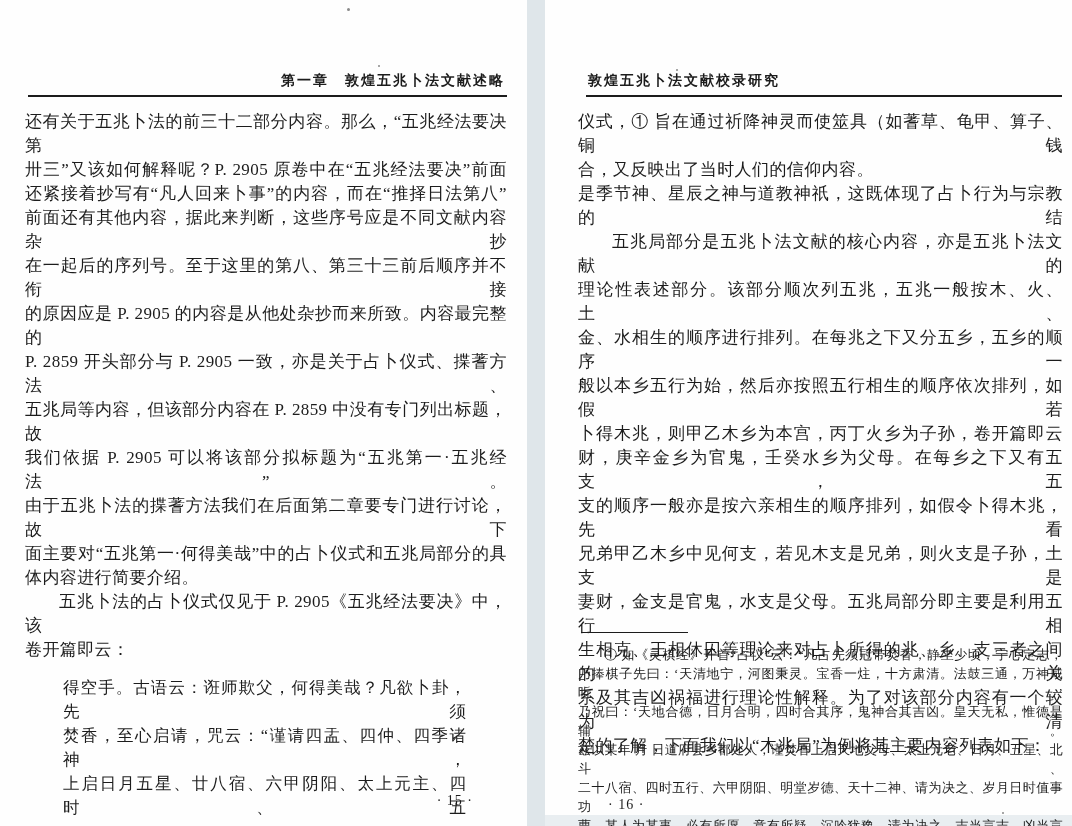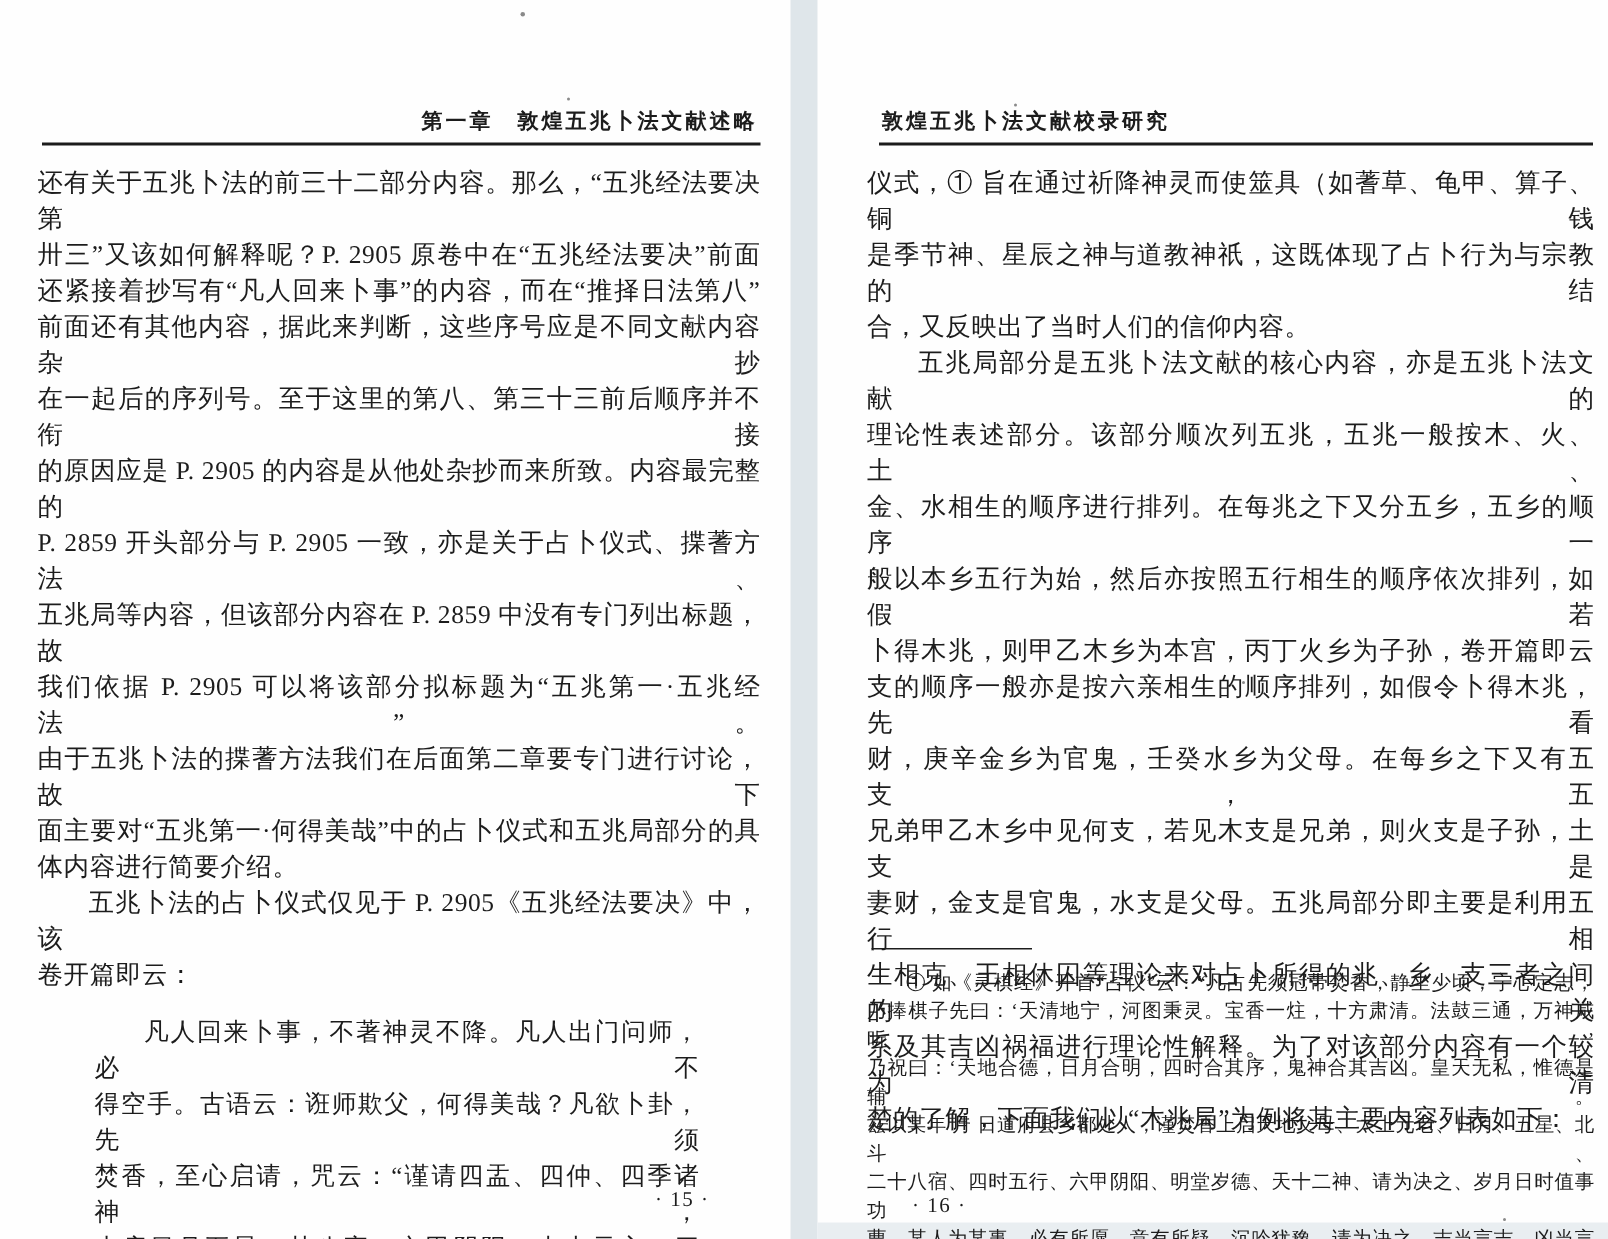--- a/index.html
+++ b/index.html
@@ -51,45 +51,44 @@
         <div class="line">P. 2859 开头部分与 P. 2905 一致，亦是关于占卜仪式、揲蓍方法、</div>
         <div class="line">五兆局等内容，但该部分内容在 P. 2859 中没有专门列出标题，故</div>
         <div class="line">我们依据 P. 2905 可以将该部分拟标题为“五兆第一·五兆经法”。</div>
         <div class="line">由于五兆卜法的揲蓍方法我们在后面第二章要专门进行讨论，故下</div>
         <div class="line">面主要对“五兆第一·何得美哉”中的占卜仪式和五兆局部分的具</div>
         <div class="line end">体内容进行简要介绍。</div>
         <div class="line ind">五兆卜法的占卜仪式仅见于 P. 2905《五兆经法要决》中，该</div>
         <div class="line end">卷开篇即云：</div>
       </div>
     <div class="quote">
-        <div class="line ind">凡人回来卜事，不著神灵不降。凡人出门问师，必不</div>
         <div class="line">得空手。古语云：诳师欺父，何得美哉？凡欲卜卦，先须</div>
         <div class="line">焚香，至心启请，咒云：“谨请四盂、四仲、四季诸神，</div>
         <div class="line">上启日月五星、廿八宿、六甲阴阳、太上元主、四时、五</div>
       </div>
 
   </div>
   <div class="page-num">· 15 ·</div>
 </div>
 
 <div class="page right">
   <div class="running-head">敦煌五兆卜法文献校录研究</div>
   <div class="head-rule" style="left:8px;right:1px;"></div>
   <div class="body-col">
     <div>
         <div class="line">仪式，① 旨在通过祈降神灵而使筮具（如蓍草、龟甲、算子、铜钱</div>
+        <div class="line end">合，又反映出了当时人们的信仰内容。</div>
         <div class="line">是季节神、星辰之神与道教神祇，这既体现了占卜行为与宗教的结</div>
-        <div class="line end">合，又反映出了当时人们的信仰内容。</div>
         <div class="line ind">五兆局部分是五兆卜法文献的核心内容，亦是五兆卜法文献的</div>
         <div class="line">理论性表述部分。该部分顺次列五兆，五兆一般按木、火、土、</div>
         <div class="line">金、水相生的顺序进行排列。在每兆之下又分五乡，五乡的顺序一</div>
         <div class="line">般以本乡五行为始，然后亦按照五行相生的顺序依次排列，如假若</div>
         <div class="line">卜得木兆，则甲乙木乡为本宫，丙丁火乡为子孙，卷开篇即云</div>
+        <div class="line">财，庚辛金乡为官鬼，壬癸水乡为父母。在每乡之下又有五支，五</div>
         <div class="line">支的顺序一般亦是按六亲相生的顺序排列，如假令卜得木兆，先看</div>
-        <div class="line">财，庚辛金乡为官鬼，壬癸水乡为父母。在每乡之下又有五支，五</div>
         <div class="line">兄弟甲乙木乡中见何支，若见木支是兄弟，则火支是子孙，土支是</div>
         <div class="line">妻财，金支是官鬼，水支是父母。五兆局部分即主要是利用五行相</div>
         <div class="line">生相克、王相休囚等理论来对占卜所得的兆、乡、支三者之间的关</div>
         <div class="line">系及其吉凶祸福进行理论性解释。为了对该部分内容有一个较为清</div>
         <div class="line end">楚的了解，下面我们以“木兆局”为例将其主要内容列表如下：</div>
       </div>
   </div>
   <div class="foot-rule"></div>
   <div class="footnote">
       <div class="line ind">① 如《灵棋经》开首“占仪”云：“凡占先须冠带焚香，静坐少顷，宁心定志，</div>

